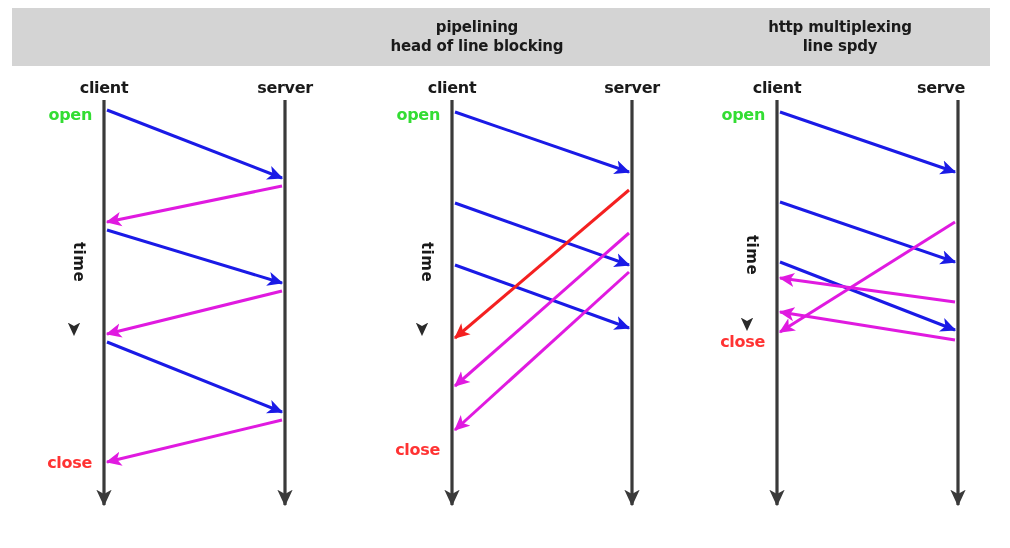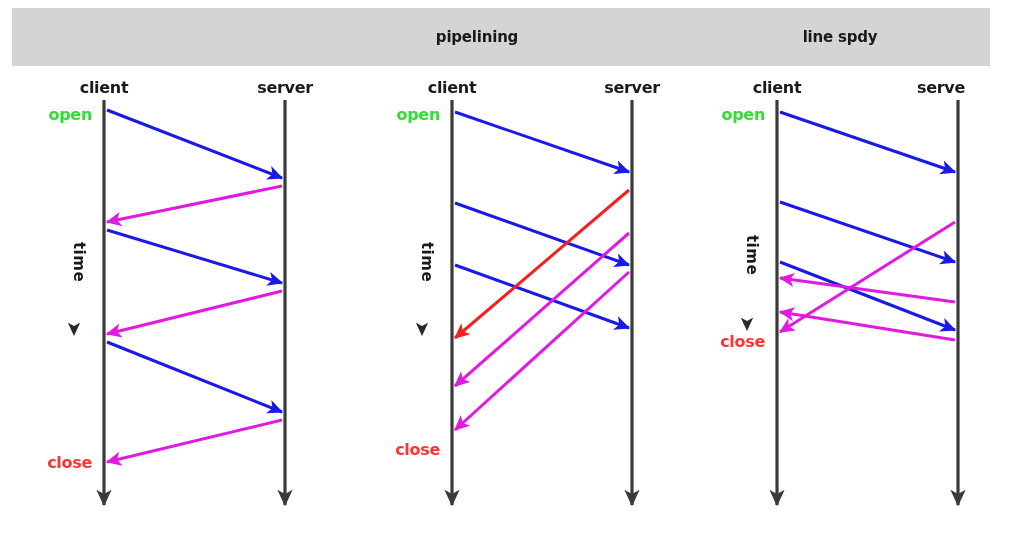--- a/index.html
+++ b/index.html
@@ -78,22 +78,24 @@
 </style>
 </head>
 <body>
 
 <div id="stage">
 
   <div class="header-band"></div>
 
   <div class="panel-title" id="title-2">
     <span>pipelining</span>
+    <span>head of line blocking</span>
   </div>
   <div class="panel-title" id="title-3">
+    <span>http multiplexing</span>
     <span>line spdy</span>
   </div>
 
   <svg class="diagram" id="diagram-svg" viewBox="0 0 1010 548" xmlns="http://www.w3.org/2000/svg">
       <defs>
         <marker id="arrow-request" viewBox="0 0 10 10" refX="9.2" refY="5" markerWidth="5.2" markerHeight="5.2" orient="auto-start-reverse" markerUnits="strokeWidth">
           <path d="M 0 0.4 L 10 5 L 0 9.6 L 2.6 5 Z" fill="#1a1ae6"></path>
         </marker>
         <marker id="arrow-response" viewBox="0 0 10 10" refX="9.2" refY="5" markerWidth="5.2" markerHeight="5.2" orient="auto-start-reverse" markerUnits="strokeWidth">
           <path d="M 0 0.4 L 10 5 L 0 9.6 L 2.6 5 Z" fill="#e01ae0"></path>

